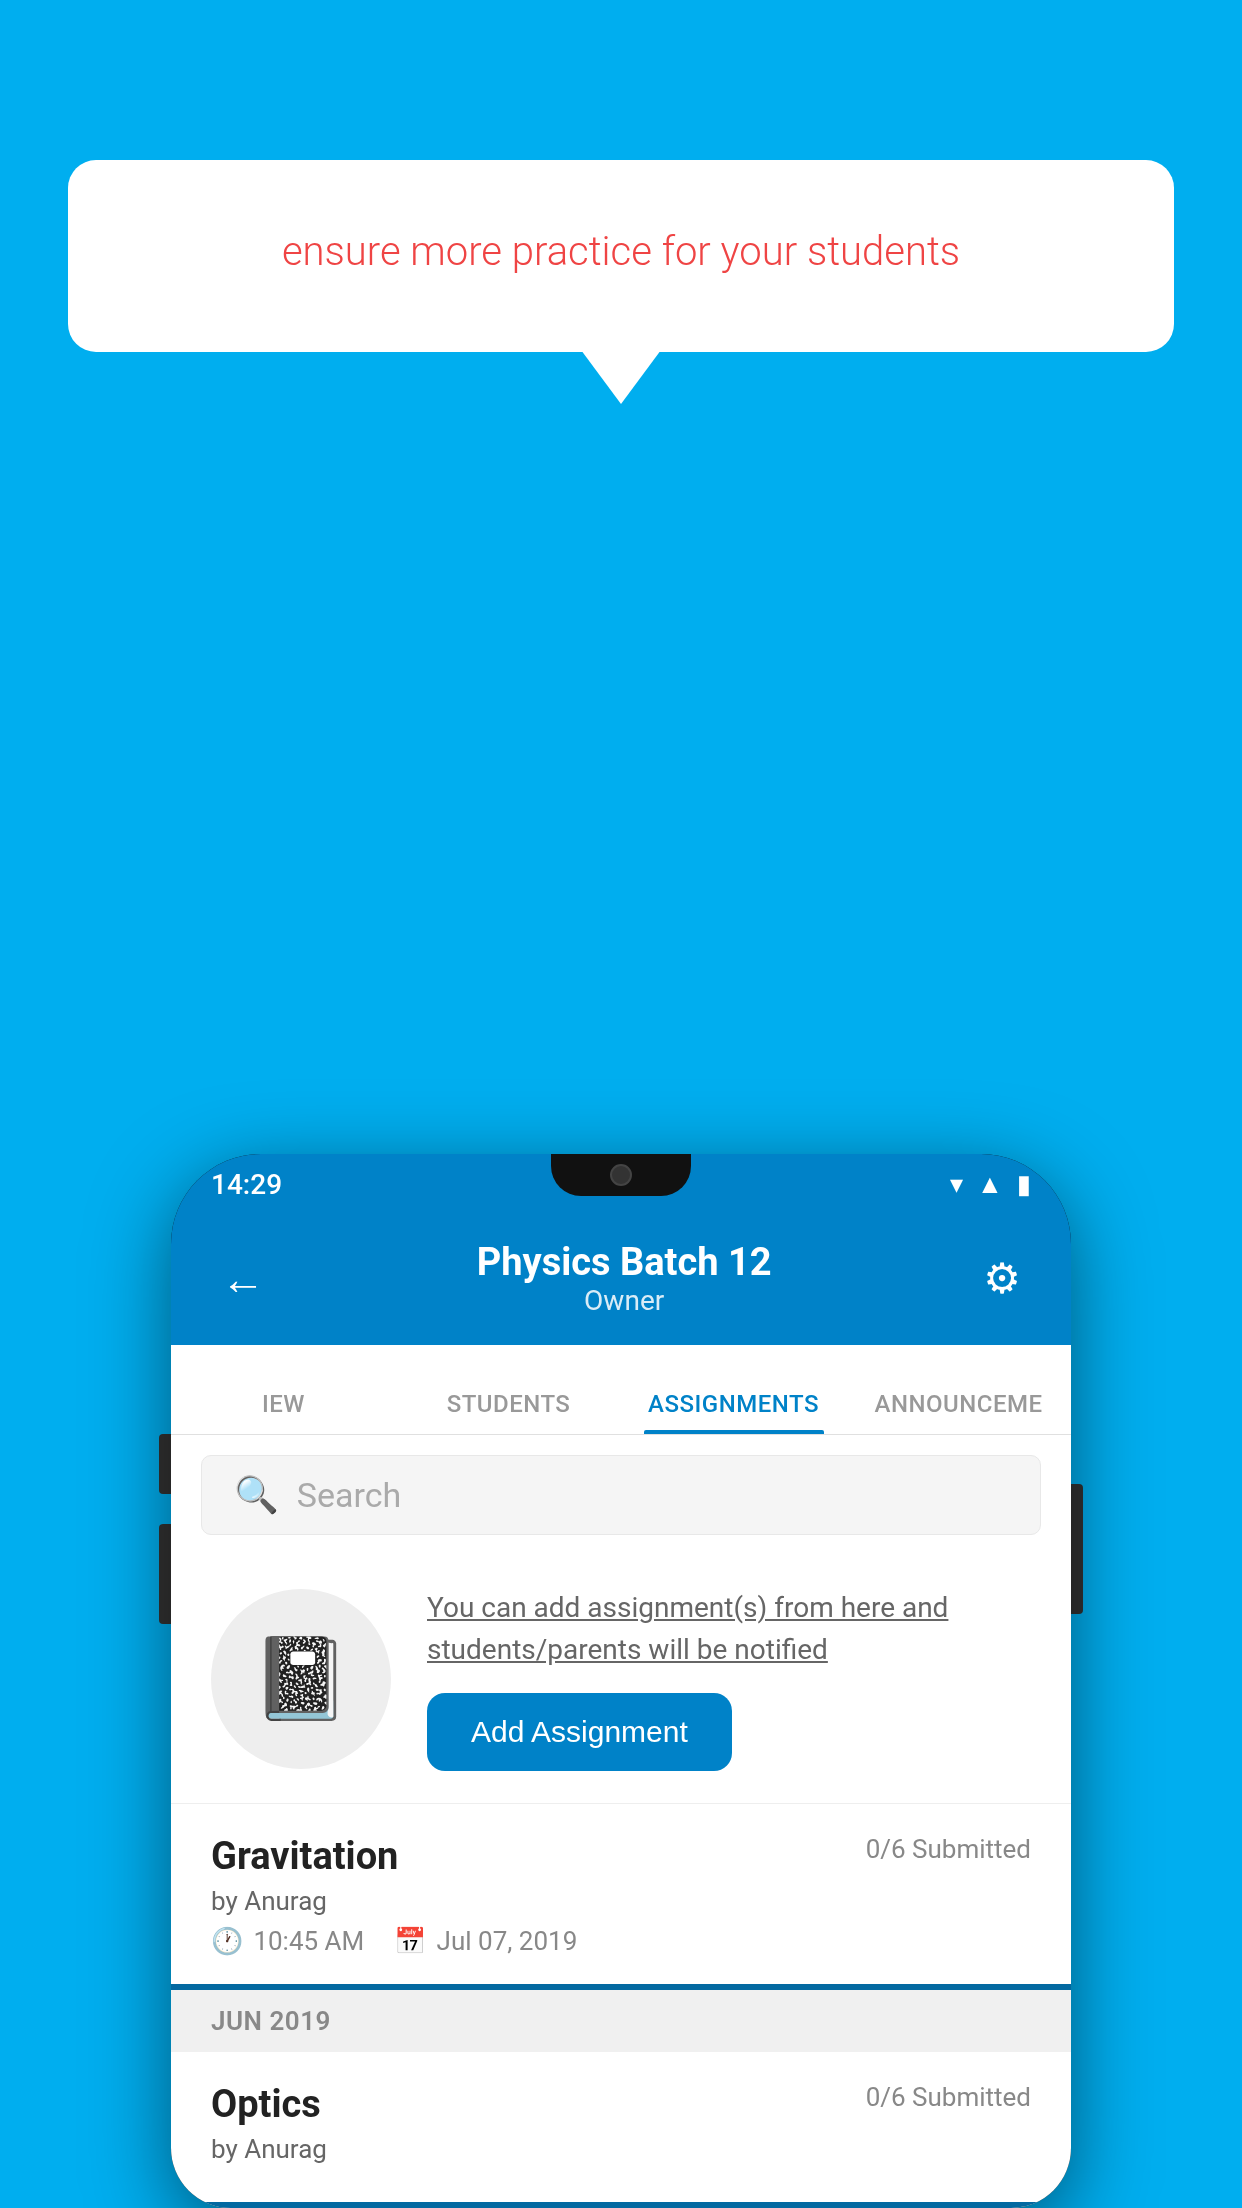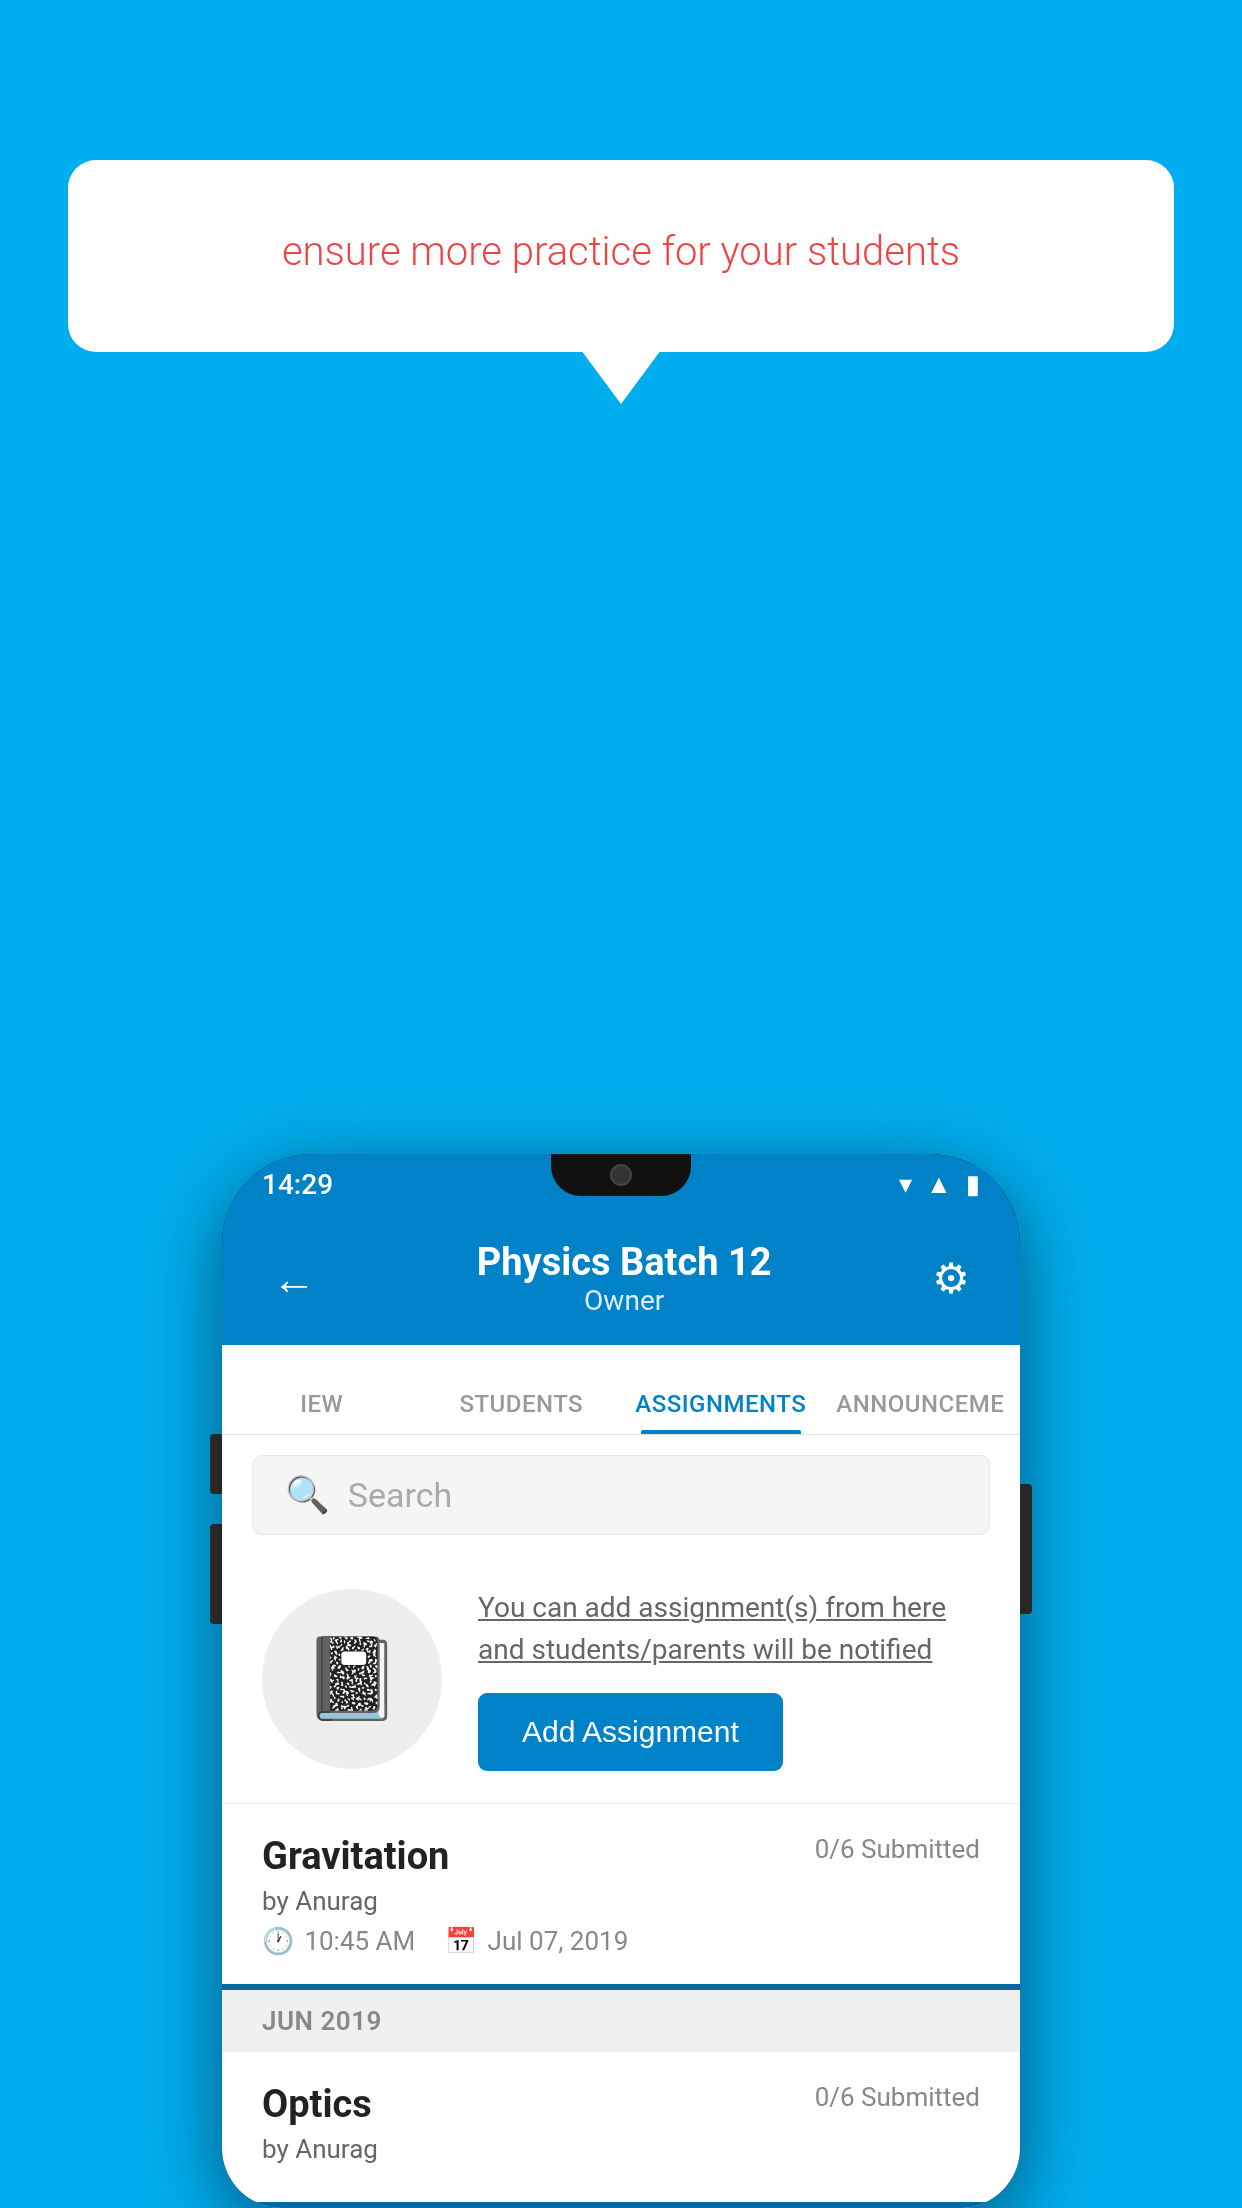--- a/index.html
+++ b/index.html
@@ -60,21 +60,21 @@
       font-weight: 300;
       line-height: 1.4;
     }
 
     
     .phone-container {
       position: absolute;
       bottom: 0;
       left: 50%;
       transform: translateX(-50%);
-      width: 798px;
+      width: 900px;
     }
 
     .phone-outer {
       background: #111;
       border-radius: 90px 90px 60px 60px;
       padding: 0;
       position: relative;
       overflow: hidden;
       box-shadow: 0 20px 80px rgba(0,0,0,0.5);
     }
@@ -265,21 +265,21 @@
       font-size: 28px;
       line-height: 1.5;
       margin-bottom: 22px;
       text-decoration: underline;
     }
 
     .add-assignment-btn {
       background: #0082C8;
       color: white;
       border: none;
-      border-radius: 9px;
+      border-radius: 18px;
       padding: 22px 44px;
       font-size: 30px;
       font-weight: 500;
       cursor: pointer;
       display: inline-block;
     }
 
     
     .section-header {
       background: #f0f0f0;

